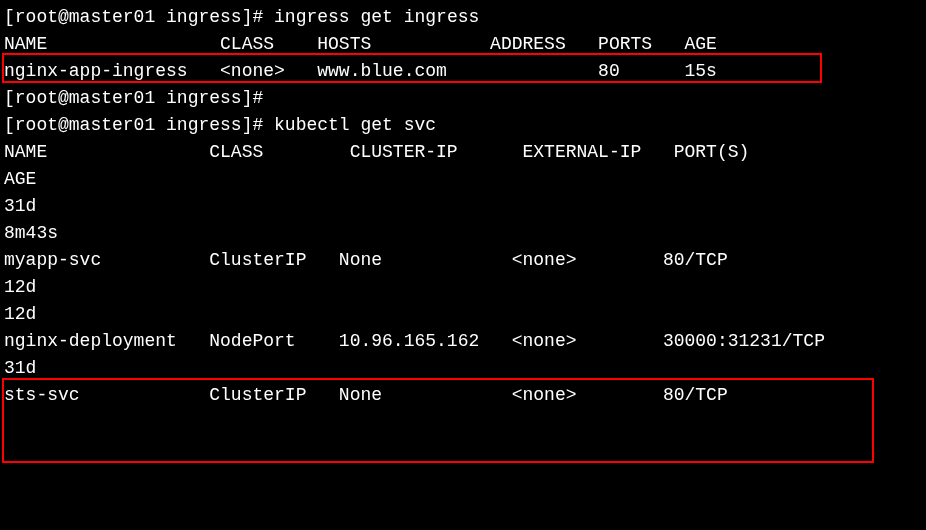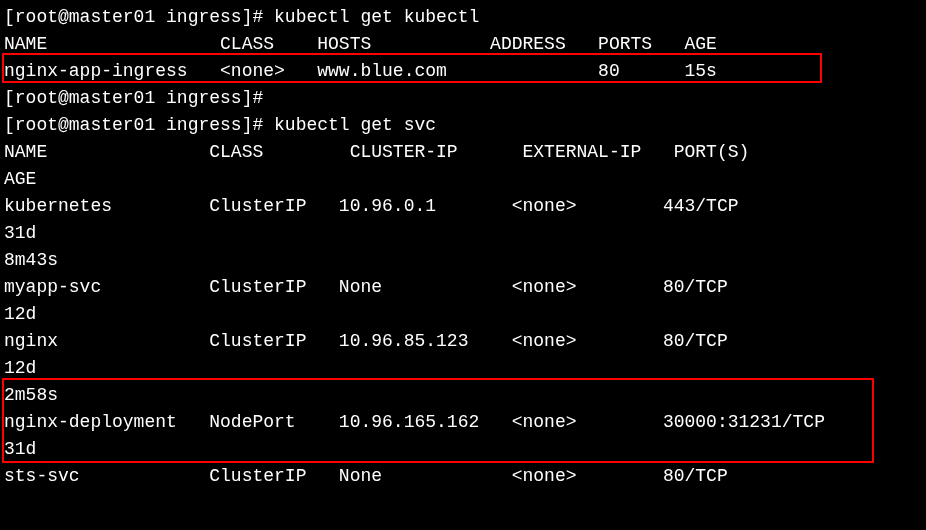--- a/index.html
+++ b/index.html
@@ -23,35 +23,32 @@
     .highlight-box {
       position: absolute;
       border: 2px solid #ff0000;
       pointer-events: none;
       box-sizing: border-box;
     }
   </style>
 </head>
 <body>
 
-<div class="line"><span>[root@master01 ingress]# </span><span>kubectl get kubectl</span></div>
+<div class="line"><span>[root@master01 ingress]# </span><span>ingress get ingress</span></div>
 <div class="line">NAME                CLASS    HOSTS           ADDRESS   PORTS   AGE</div>
 <div class="line">nginx-app-ingress   &lt;none&gt;   www.blue.com              80      15s</div>
 <div class="line">[root@master01 ingress]#</div>
 <div class="line"><span>[root@master01 ingress]# </span><span>kubectl get svc</span></div>
 <div class="line">NAME               CLASS        CLUSTER-IP      EXTERNAL-IP   PORT(S)</div>
 <div class="line">AGE</div>
 <div id="svc-body">
-    <div class="line">kubernetes         ClusterIP   10.96.0.1       &lt;none&gt;        443/TCP</div>
     <div class="line">31d</div>
     <div class="line">8m43s</div>
     <div class="line">myapp-svc          ClusterIP   None            &lt;none&gt;        80/TCP</div>
     <div class="line">12d</div>
-    <div class="line">nginx              ClusterIP   10.96.85.123    &lt;none&gt;        80/TCP</div>
     <div class="line">12d</div>
-    <div class="line">2m58s</div>
     <div class="line">nginx-deployment   NodePort    10.96.165.162   &lt;none&gt;        30000:31231/TCP</div>
     <div class="line">31d</div>
     <div class="line">sts-svc            ClusterIP   None            &lt;none&gt;        80/TCP</div>
   </div>
 
 <div class="highlight-box" style="top:53px;left:2px;width:820px;height:30px;"></div>
 <div class="highlight-box" style="top:378px;left:2px;width:872px;height:85px;"></div>
 
 </body></html>

